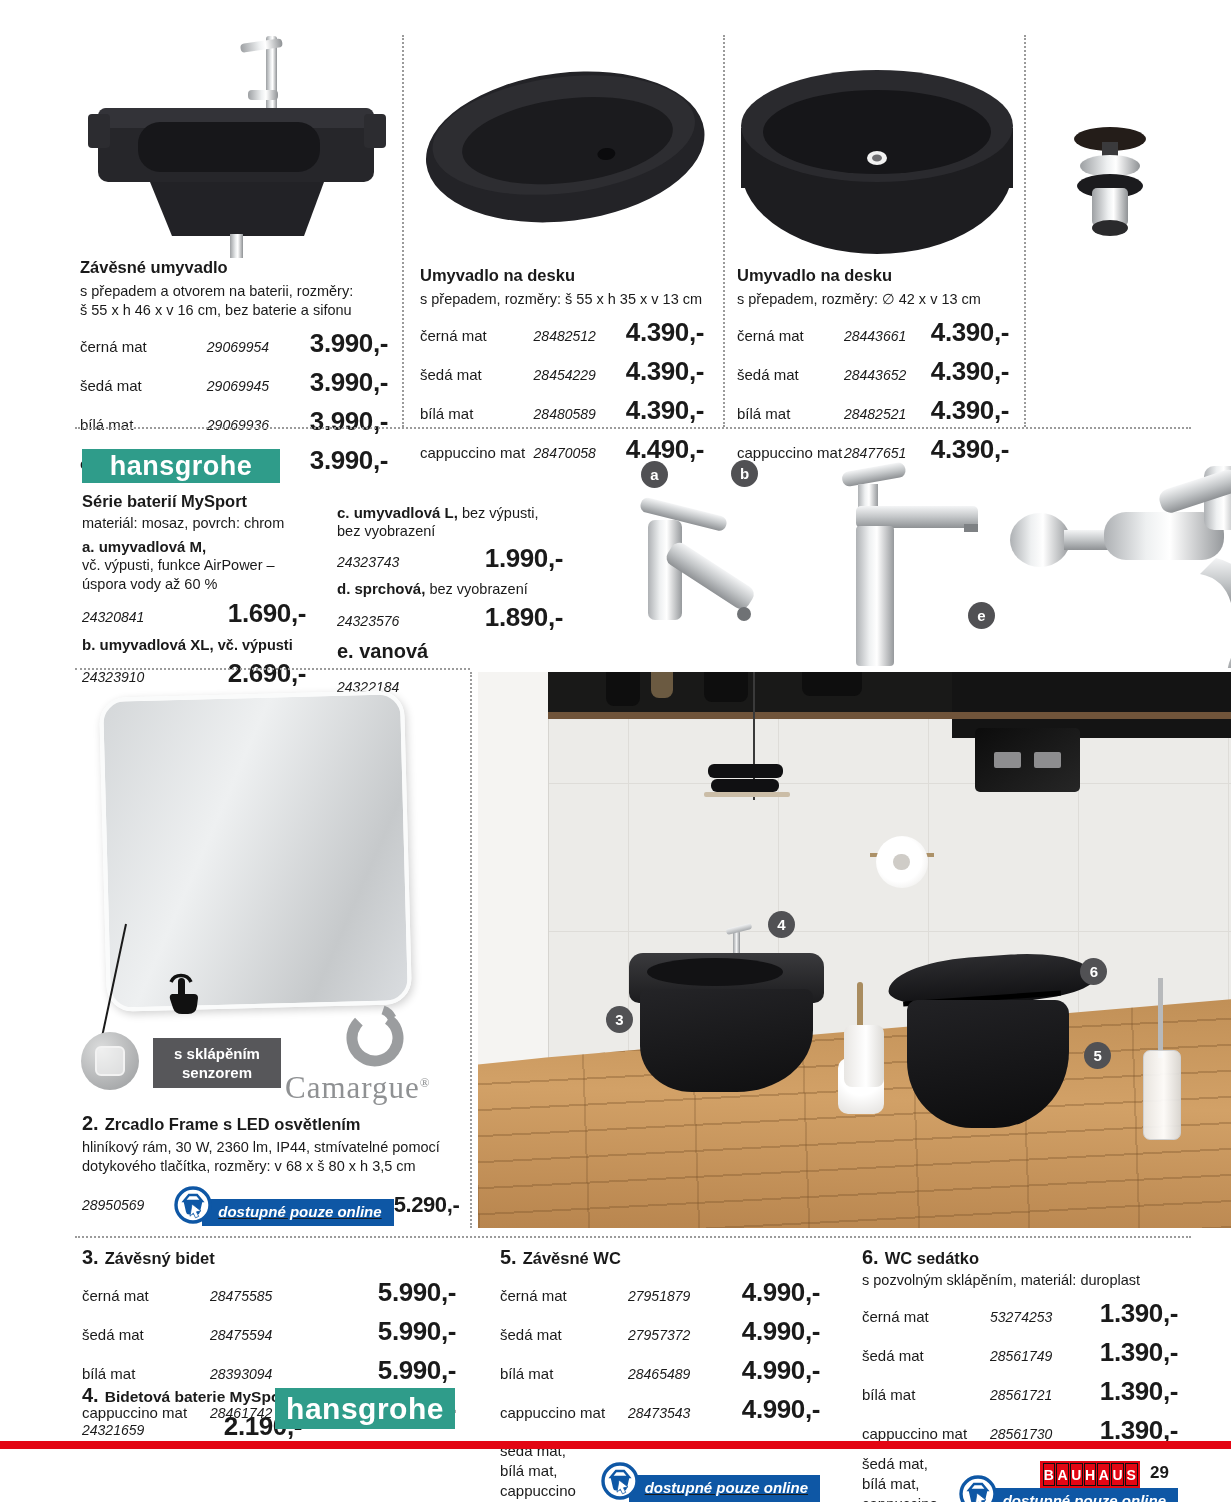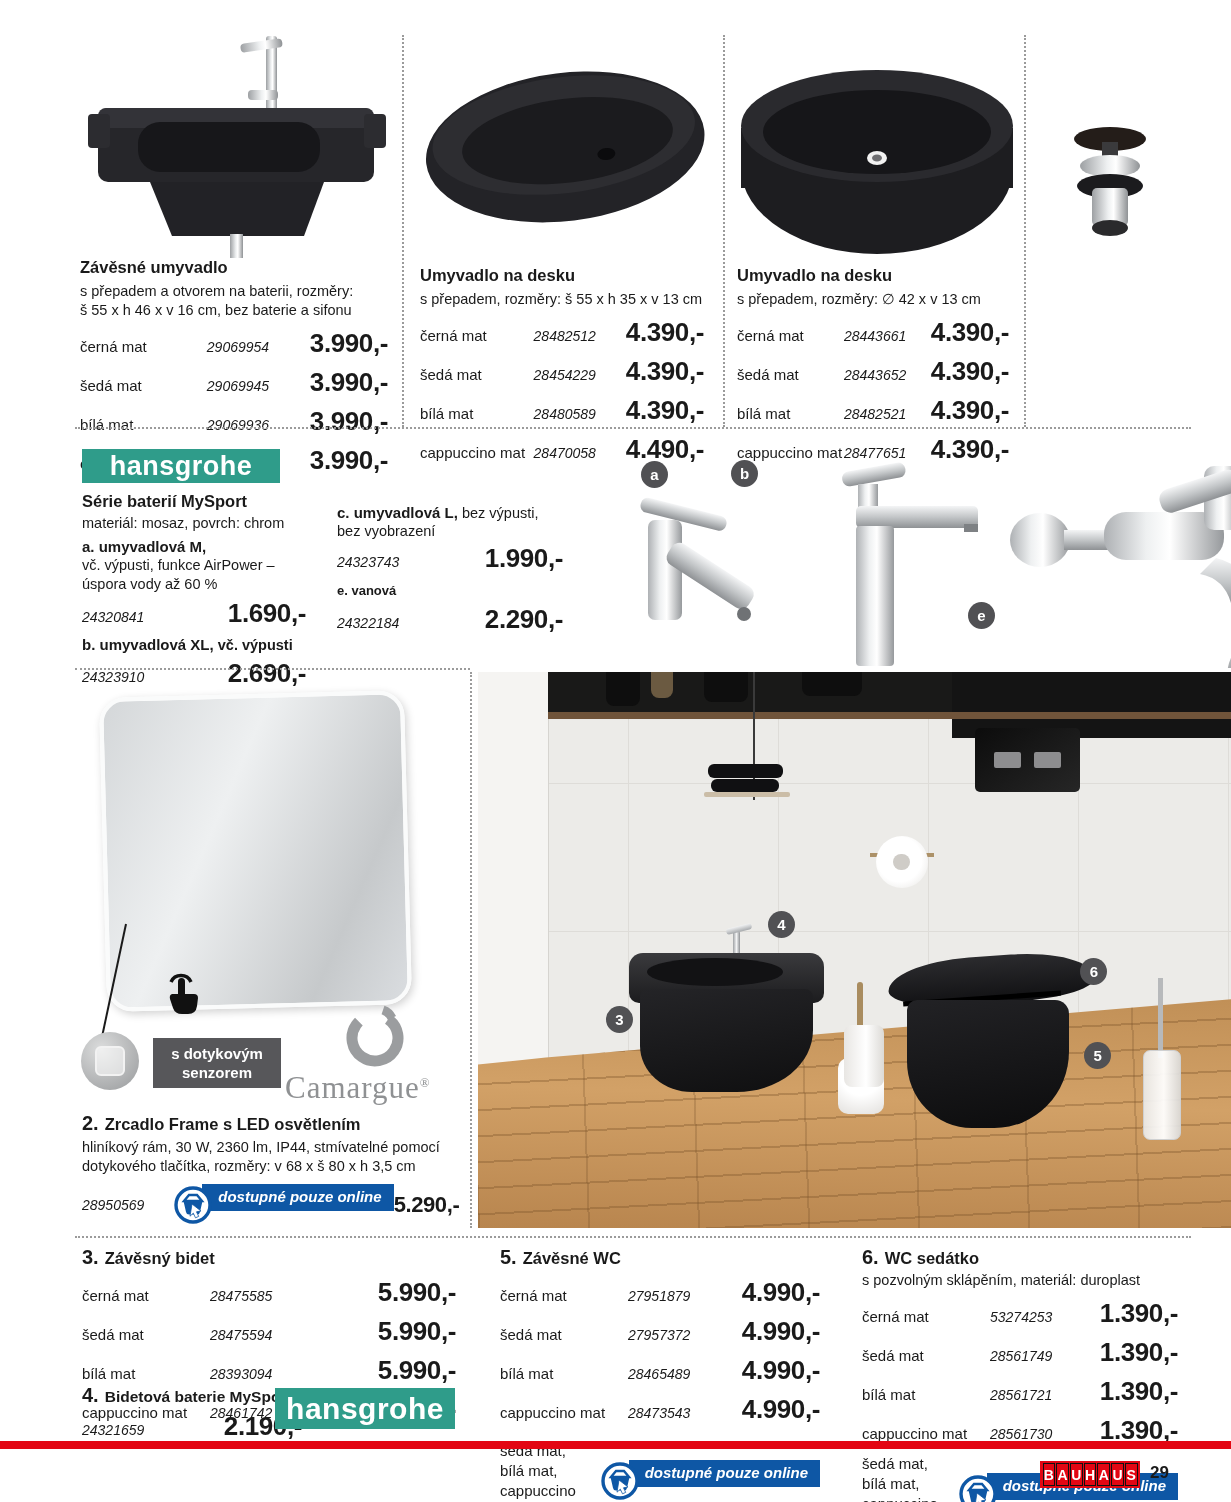--- a/index.html
+++ b/index.html
@@ -19,21 +19,21 @@
   .bignum{font-size:20px;font-weight:bold;margin-right:6px;}
   .btitle{font-size:16.5px;font-weight:bold;}
 
   .hg-logo{background:#2f9c8a;color:#fff;text-align:center;font-weight:bold;display:flex;align-items:center;justify-content:center;letter-spacing:.5px;}
   .boldlead{font-weight:bold;}
   .skuprice{display:flex;align-items:baseline;}
   .skuprice .psku{width:auto;min-width:100px;}
 
   .marker{position:absolute;width:27px;height:27px;border-radius:50%;background:#515154;color:#fff;font-size:15px;font-weight:bold;display:flex;align-items:center;justify-content:center;}
 
-  .badge{display:flex;align-items:flex-start;}
+  .badge{display:flex;align-items:flex-end;text-decoration:underline;}
   .badge-circle{width:42px;height:42px;flex:0 0 auto;position:relative;z-index:2;}
   .badge-label{background:#0e57a5;color:#fff;font-weight:bold;font-style:italic;font-size:15px;padding:4px 12px 6px 16px;margin-left:-12px;white-space:nowrap;}
 
   
   .mirror{position:absolute;left:28px;top:22px;width:297px;height:306px;border-radius:26px;border:4px solid #fafbfb;background:linear-gradient(115deg,#d4d7d9 0%,#eef0f1 38%,#c6c9cb 78%,#dadde0 100%);box-shadow:2px 3px 8px rgba(0,0,0,.18);transform:rotate(-1.5deg);}
   .pointer-line{position:absolute;left:50px;top:252px;width:2px;height:126px;background:#1a1a1a;transform:rotate(12deg);transform-origin:top center;}
   .sensor-circle{position:absolute;left:6px;top:360px;width:58px;height:58px;border-radius:50%;background:radial-gradient(circle at 35% 30%,#dcdddd,#97999b);display:flex;align-items:center;justify-content:center;}
   .sensor-square{width:26px;height:26px;border-radius:6px;border:2px solid #f2f2f2;background:rgba(255,255,255,.55);}
   .touch-label{position:absolute;left:78px;top:366px;width:120px;background:#57575a;color:#fff;font-weight:bold;font-size:15px;line-height:19px;text-align:center;padding:6px 4px;}
   .camargue-text{position:absolute;left:210px;top:398px;font-family:"Liberation Serif",serif;font-size:31px;color:#8f9193;letter-spacing:1px;}
@@ -243,22 +243,29 @@
 
   <div class="abs" style="left:337px;top:504px;width:226px;">
     <div>
       <span class="boldlead" style="font-size:15px;">c. umyvadlová L,</span><span style="font-size:14.5px;"> bez výpusti,</span>
       <div class="pdesc">bez vyobrazení</div>
       <div class="skuprice" style="margin-top:2px;">
           <span class="psku">24323743</span>
           <span class="pprice">1.990,-</span>
         </div>
     </div>
+    <div style="margin-top:6px;">
+      <span class="boldlead" style="font-size:15px;">d. sprchová,</span><span style="font-size:14.5px;"> bez vyobrazení</span>
+      <div class="skuprice" style="margin-top:4px;">
+          <span class="psku">24323576</span>
+          <span class="pprice">1.890,-</span>
+        </div>
+    </div>
     <div style="margin-top:7px;">
-      <span class="boldlead" style="font-size:13px;">e. vanová</span>
+      <span class="boldlead" style="font-size:20px;">e. vanová</span>
       <div class="skuprice" style="margin-top:5px;">
           <span class="psku">24322184</span>
           <span class="pprice">2.290,-</span>
         </div>
     </div>
   </div>
 
   <div class="abs" style="left:600px;top:438px;width:631px;height:230px;">
     <svg width="631" height="230" viewBox="0 0 631 230">
       <defs>
@@ -323,21 +330,21 @@
       <svg width="46" height="48" viewBox="0 0 46 48">
         <path d="M12 14 a11 11 0 0 1 20 0" stroke="#111" stroke-width="3.5" fill="none"></path>
         <rect x="19" y="10" width="7" height="22" rx="3.5" fill="#111"></rect>
         <path d="M13 26 q-3 1 -2 5 l3 9 q2 6 9 6 h6 q8 0 9 -8 l1 -8 q0 -4 -4 -4 l-16 0 z" fill="#111"></path>
       </svg>
     </div>
     <div class="sensor-circle">
         <div class="sensor-square"></div>
       </div>
     <div class="touch-label">
-      <div>s dotykovým</div>
+      <div>s sklápěním</div>
       <div>senzorem</div>
     </div>
     <div class="abs" style="left:268px;top:330px;width:64px;height:68px;">
       <svg width="64" height="68" viewBox="0 0 64 68">
         <circle cx="32" cy="36" r="23" stroke="#9b9d9f" stroke-width="11" fill="none" stroke-dasharray="112 33" transform="rotate(-55 32 36)"></circle>
         <path d="M40 8 q6 2 9 8" stroke="#9b9d9f" stroke-width="9" fill="none"></path>
       </svg>
     </div>
     <div class="camargue-text"><span>Camargue</span><sup>®</sup></div>
     <div class="titlerow" style="position:absolute;left:7px;top:440px;">

